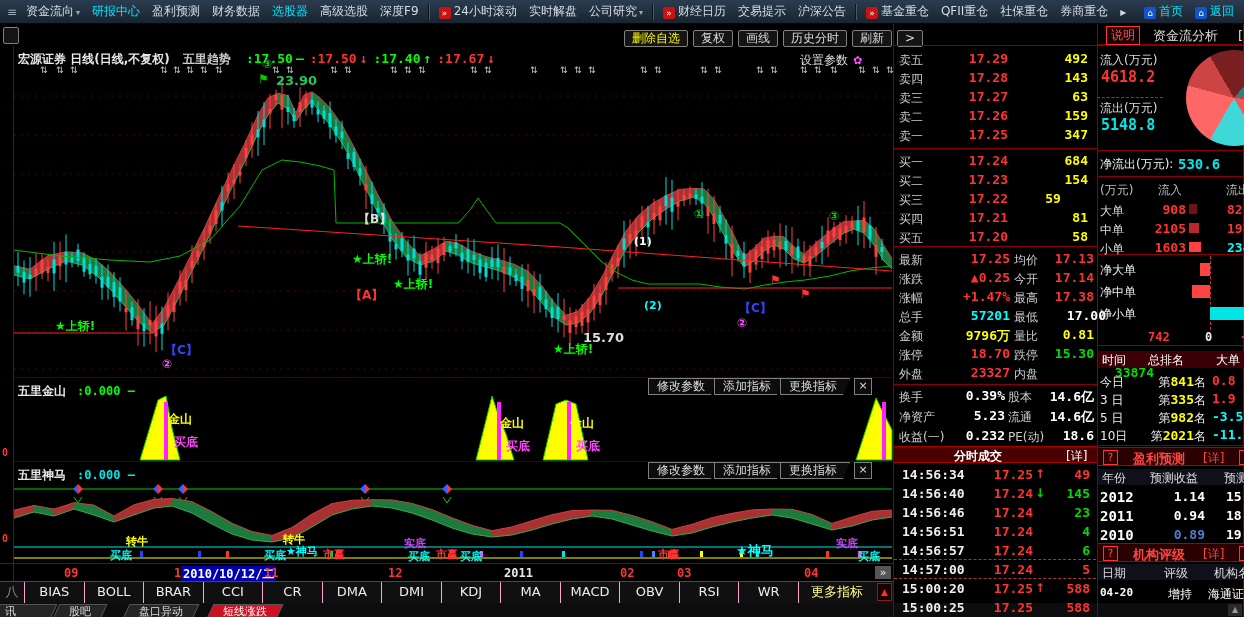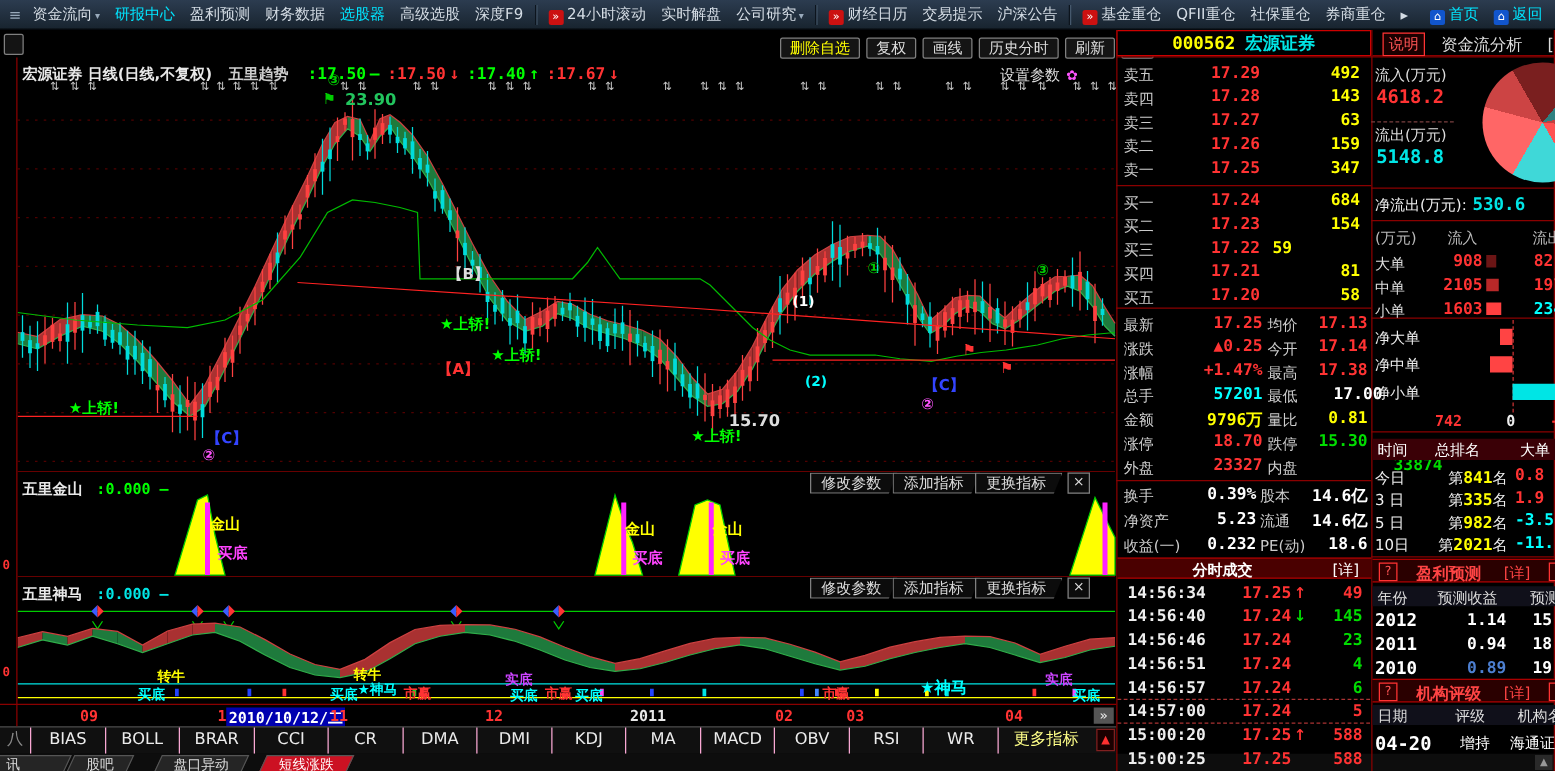--- a/index.html
+++ b/index.html
@@ -93,24 +93,20 @@
         <span class="menu-item"><span class="bic">⌂</span>首页</span>
         <span class="menu-item"><span class="bic">⌂</span>返回</span>
       </div>
   </div>
 
   <div id="toolrow">
     <span class="tbtn abs" style="left:3px;top:3px;width:14px;padding:0;">&nbsp;</span>
     <span id="tb-right" class="abs" style="left:624px;top:3px;white-space:nowrap;"><span class="tbtn" style="color: rgb(255, 255, 0);">删除自选</span><span class="tbtn">复权</span><span class="tbtn">画线</span><span class="tbtn">历史分时</span><span class="tbtn">刷新</span><span class="tbtn">&gt;</span></span>
   </div>
 
-  <div class="abs" style="left:893px;top:24px;width:204px;height:21px;border:1px solid #cc0000;box-sizing:border-box;display:flex;align-items:center;justify-content:center;gap:8px;background:#000;">
-    <span class="mono" style="color:#ffff00;font-size:14px;">000562</span>
-    <span style="color:#00e5e5;font-size:14px;font-weight:bold;">宏源证券</span>
-  </div>
 
   <div class="abs" style="left:1098px;top:24px;width:146px;height:21px;border-bottom:1px solid #8a0000;box-sizing:border-box;">
     <span class="abs" style="left:8px;top:2px;border:1px solid #ff3333;color:#ff5555;font-size:12px;padding:0 4px;background:#1a0000;">说明</span>
     <span class="abs" style="left:55px;top:3px;color:#ddd;font-size:13px;white-space:nowrap;">资金流分析</span>
     <span class="abs" style="left:140px;top:3px;color:#ddd;font-size:13px;white-space:nowrap;">[排</span>
   </div>
 
   <div class="abs nowrap" style="left:18px;top:48px;height:15px;">
     <span style="color:#e8e8e8;font-size:12px;font-weight:bold;">宏源证券 日线(日线,不复权)</span>
     <span style="color:#cccccc;font-size:12px;font-weight:bold;margin-left:8px;">五里趋势</span>
@@ -740,21 +736,21 @@
         <div class="abs mono" style="left: 125px; top: 1px; width: 70px; text-align: right; font-size: 13px; color: rgb(255, 255, 0);">684</div>
       </div>
       <div class="abs" style="left: 893px; top: 171px; width: 204px; height: 19px;">
         <div class="abs" style="left: 6px; top: 2px; font-size: 12px; color: rgb(204, 204, 204);">买二</div>
         <div class="abs mono" style="left: 55px; top: 1px; width: 60px; text-align: right; font-size: 13px; color: rgb(255, 51, 51);">17.23</div>
         <div class="abs mono" style="left: 125px; top: 1px; width: 70px; text-align: right; font-size: 13px; color: rgb(255, 255, 0);">154</div>
       </div>
       <div class="abs" style="left: 893px; top: 190px; width: 204px; height: 19px;">
         <div class="abs" style="left: 6px; top: 2px; font-size: 12px; color: rgb(204, 204, 204);">买三</div>
         <div class="abs mono" style="left: 55px; top: 1px; width: 60px; text-align: right; font-size: 13px; color: rgb(255, 51, 51);">17.22</div>
-        <div class="abs mono" style="left: 125px; top: 1px; width: 70px; text-align: left; font-size: 13px; color: rgb(255, 255, 0);">59</div>
+        <div class="abs mono" style="left: 125px; top: 1px; width: 70px; text-align: center; font-size: 13px; color: rgb(255, 255, 0);">59</div>
       </div>
       <div class="abs" style="left: 893px; top: 209px; width: 204px; height: 19px;">
         <div class="abs" style="left: 6px; top: 2px; font-size: 12px; color: rgb(204, 204, 204);">买四</div>
         <div class="abs mono" style="left: 55px; top: 1px; width: 60px; text-align: right; font-size: 13px; color: rgb(255, 51, 51);">17.21</div>
         <div class="abs mono" style="left: 125px; top: 1px; width: 70px; text-align: right; font-size: 13px; color: rgb(255, 255, 0);">81</div>
       </div>
       <div class="abs" style="left: 893px; top: 228px; width: 204px; height: 19px;">
         <div class="abs" style="left: 6px; top: 2px; font-size: 12px; color: rgb(204, 204, 204);">买五</div>
         <div class="abs mono" style="left: 55px; top: 1px; width: 60px; text-align: right; font-size: 13px; color: rgb(255, 51, 51);">17.20</div>
         <div class="abs mono" style="left: 125px; top: 1px; width: 70px; text-align: right; font-size: 13px; color: rgb(255, 255, 0);">58</div>
@@ -945,21 +941,21 @@
     <span class="abs" style="left:35px;top:2px;color:#ff4444;font-size:13px;font-weight:bold;">机构评级</span>
     <span class="abs" style="left:105px;top:2px;color:#ff4444;font-size:12px;">[详]</span>
     <span class="abs" style="left:141px;top:2px;width:13px;height:13px;border:1px solid #ff3333;color:#ff5555;font-size:10px;line-height:13px;text-align:center;background:#300;">?</span>
   </div>
   <div id="ratingtable">
       <div class="abs" style="left: 1098px; top: 564px; width: 146px; height: 16px; background: rgb(16, 16, 26);">
         <div class="abs" style="left: 4px; top: 1px; font-size: 12px; color: rgb(221, 221, 221);">日期</div>
         <div class="abs" style="left: 66px; top: 1px; font-size: 12px; color: rgb(221, 221, 221);">评级</div>
         <div class="abs" style="left: 116px; top: 1px; font-size: 12px; color: rgb(221, 221, 221); white-space: nowrap;">机构名</div>
       </div>
-      <div class="val" style="left: 1100px; top: 586px; text-align: left; font-size: 15px; color: rgb(255, 255, 255);">04-20</div>
+      <div class="val" style="left: 1100px; top: 586px; text-align: left; font-size: 11px; color: rgb(255, 255, 255);">04-20</div>
       <div class="lab" style="left: 1168px; top: 586px; color: rgb(255, 255, 255);">增持</div>
       <div class="lab" style="left: 1208px; top: 586px; color: rgb(255, 255, 255);">海通证券</div>
     </div>
 
   <div class="abs mono" style="left:2px;top:447px;font-size:10px;color:#ff3333;">0</div>
   <div class="abs mono" style="left:2px;top:533px;font-size:10px;color:#ff3333;">0</div>
 
 <div class="ann" style="left: 276px; top: 74px; color: #22c55e; font-size: 13px;">23.90</div>
     <div class="ann" style="left: 583px; top: 331px; color: rgb(221, 221, 221); font-size: 13px;">15.70</div>
     <div class="ann" style="left: 358px; top: 213px; color: rgb(221, 221, 221); font-size: 12px;">【B】</div>

